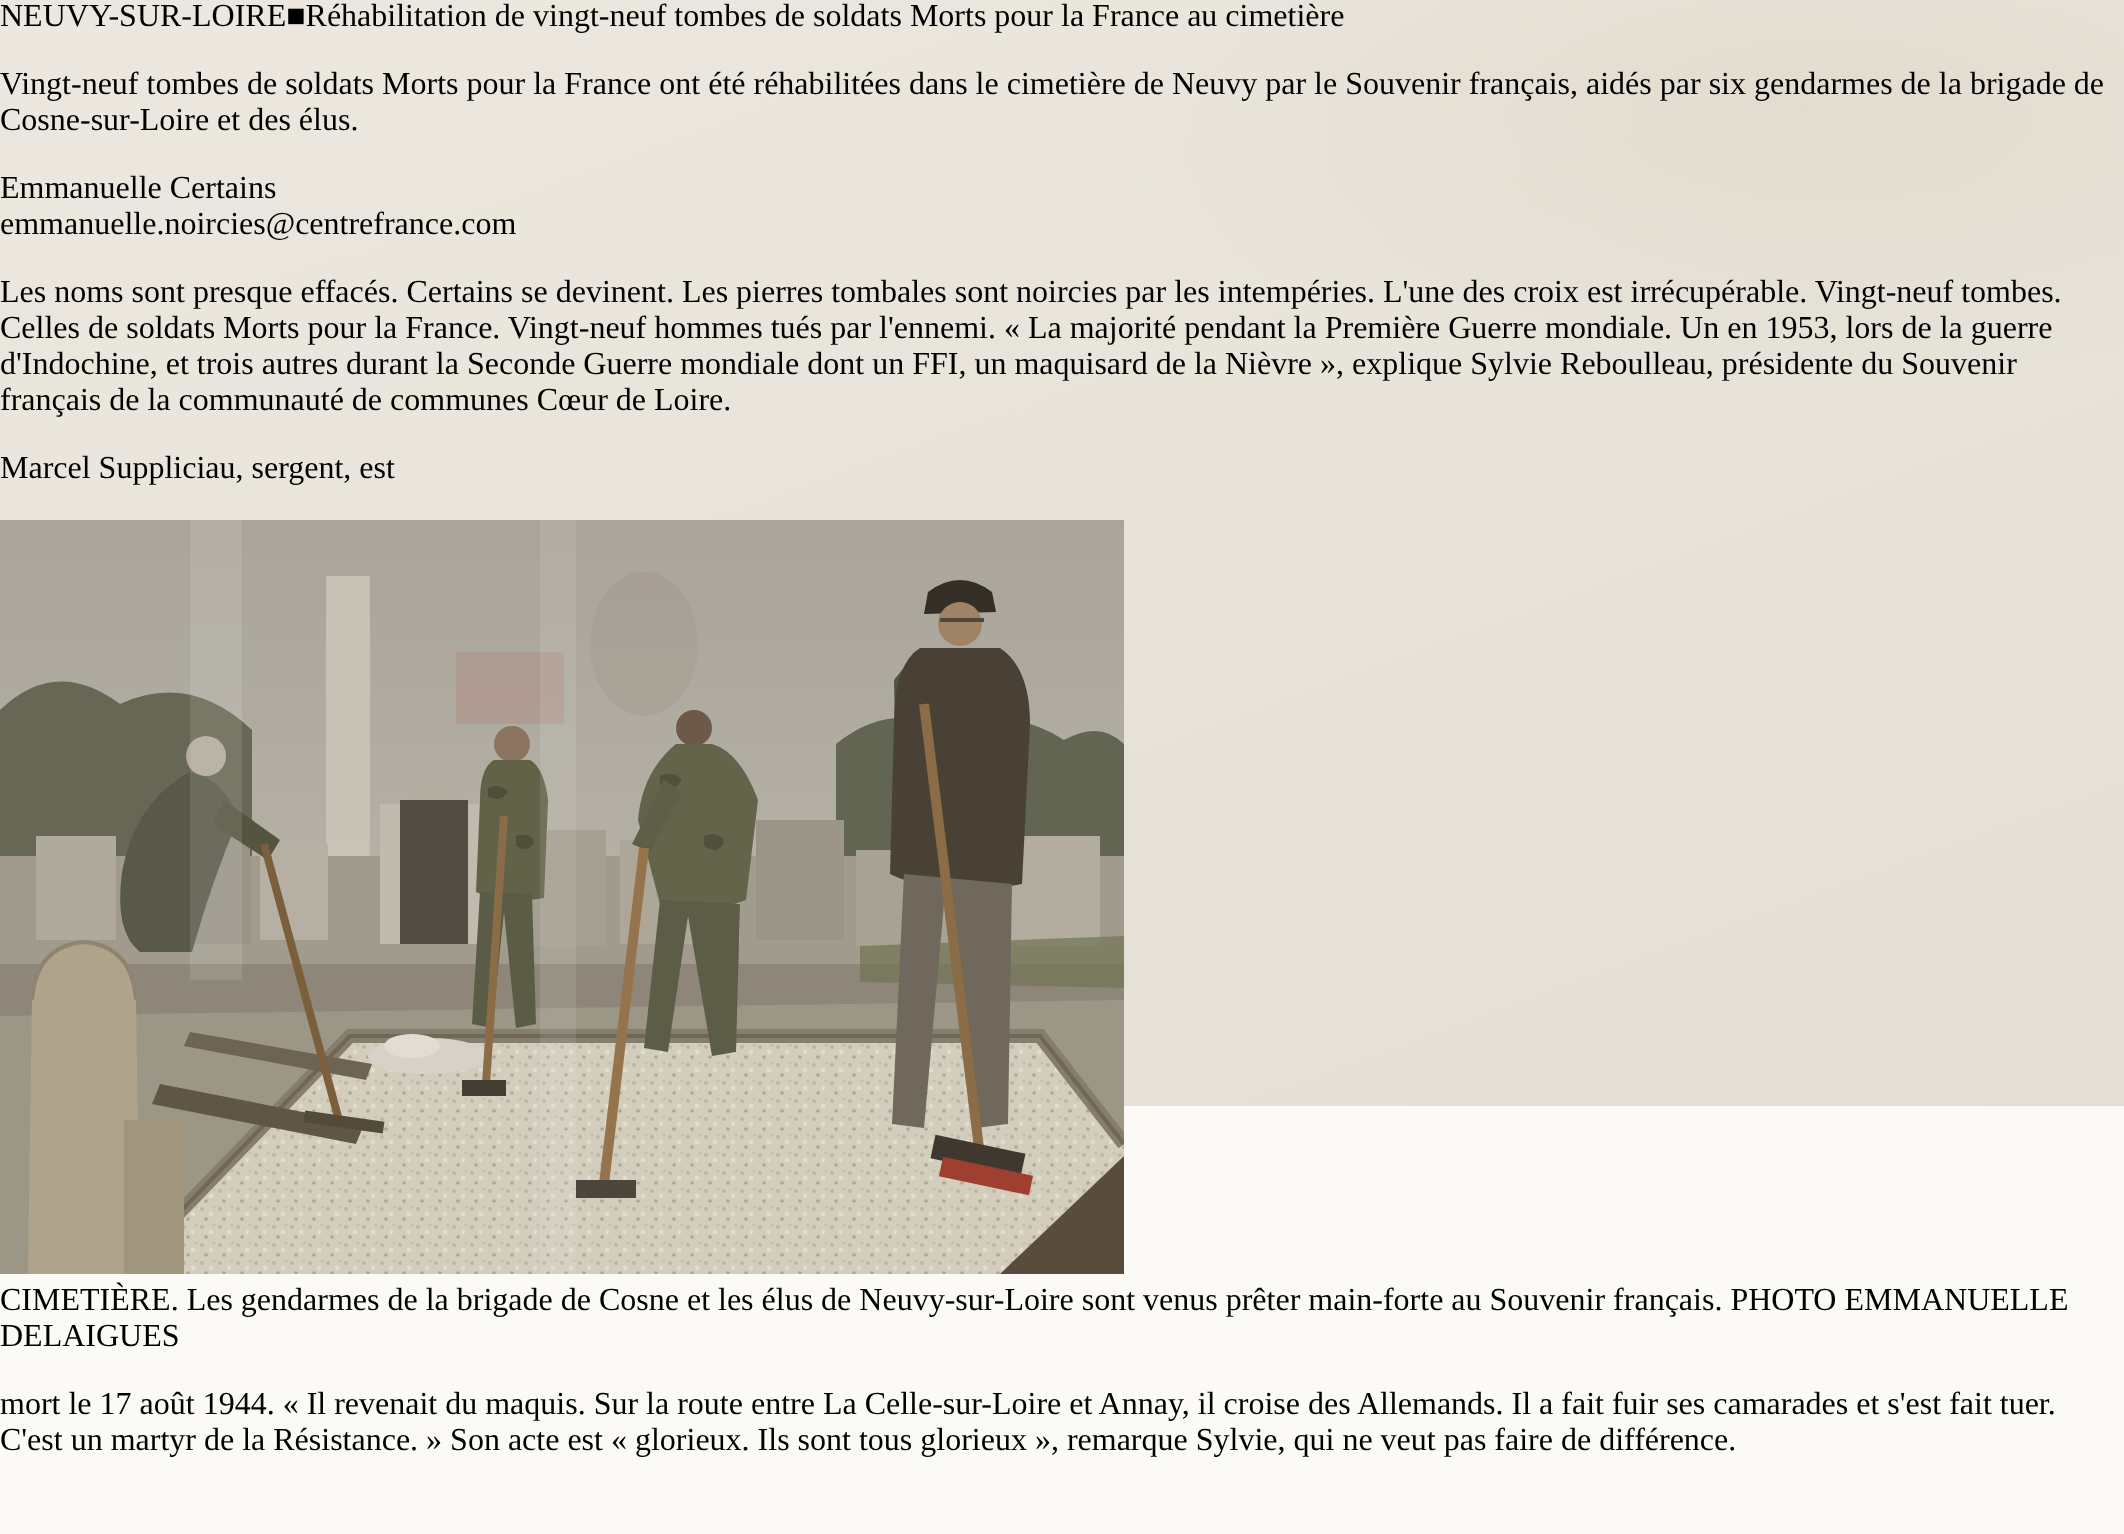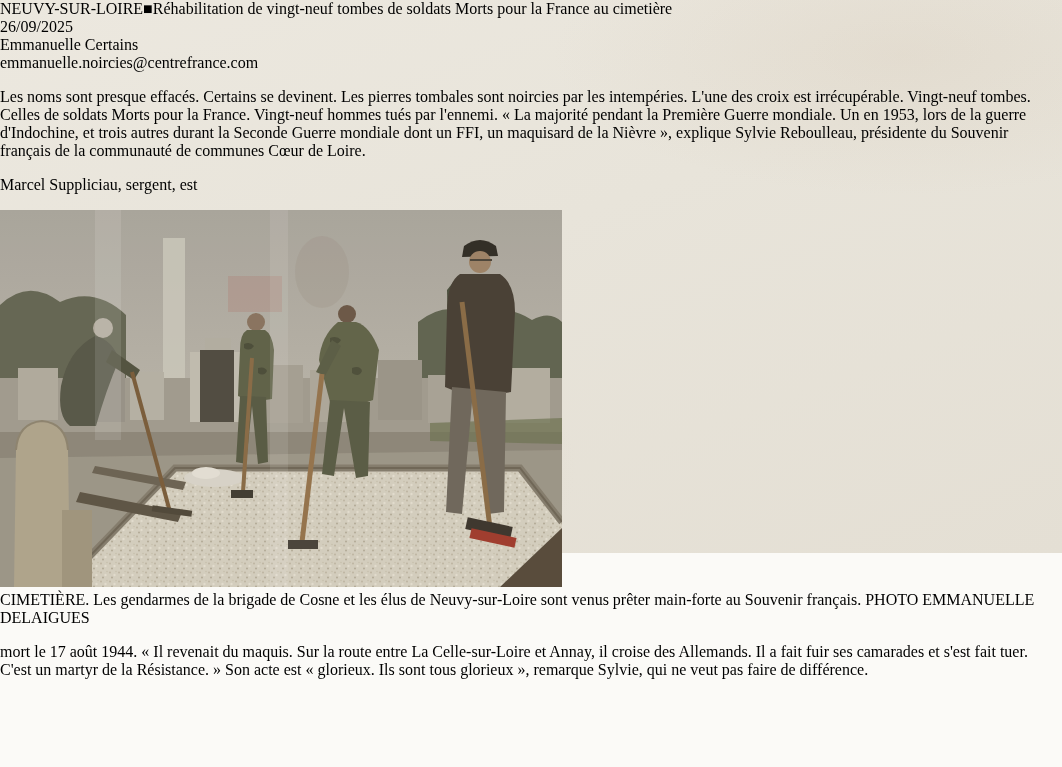--- a/index.html
+++ b/index.html
@@ -107,25 +107,25 @@
 
 <div class="paper">
 
   <div class="red-band"></div>
   <div class="top-rule"></div>
 
   <div class="kicker">
     <span class="loc">NEUVY-SUR-LOIRE</span><span class="sep">■</span><span>Réhabilitation de vingt-neuf tombes de soldats Morts pour la France au cimetière</span>
   </div>
 
-  <div class="handwritten">26/09/2025</div>
 
   <div class="ghost"></div>
 
   <div class="col col1">
+    <p class="standfirst">Vingt-neuf tombes de soldats Morts pour la France ont été réhabilitées dans le cimetière de Neuvy par le Souvenir français, aidés par six gendarmes de la brigade de Cosne-sur-Loire et des élus.</p>
     <div class="byline">
       <div class="author">Emmanuelle Certains</div>
       <div class="email">emmanuelle.noircies@centrefrance.com</div>
     </div>
     <p><span class="dropcap">L</span><span>es noms sont presque effacés. Certains se devinent. Les pierres tombales sont noircies par les intempéries. L'une des croix est irrécupérable. Vingt-neuf tombes. Celles de soldats Morts pour la France. Vingt-neuf hommes tués par l'ennemi. « La majorité pendant la Première Guerre mondiale. Un en 1953, lors de la guerre d'Indochine, et trois autres durant la Seconde Guerre mondiale dont un FFI, un maquisard de la Nièvre », explique Sylvie Reboulleau, présidente du Souvenir français de la communauté de communes Cœur de Loire.</span></p>
     <p class="lastline">Marcel Suppliciau, sergent, est</p>
   </div>
 
   <div class="photo">
     <svg viewBox="0 0 562 377" width="562" height="377">

